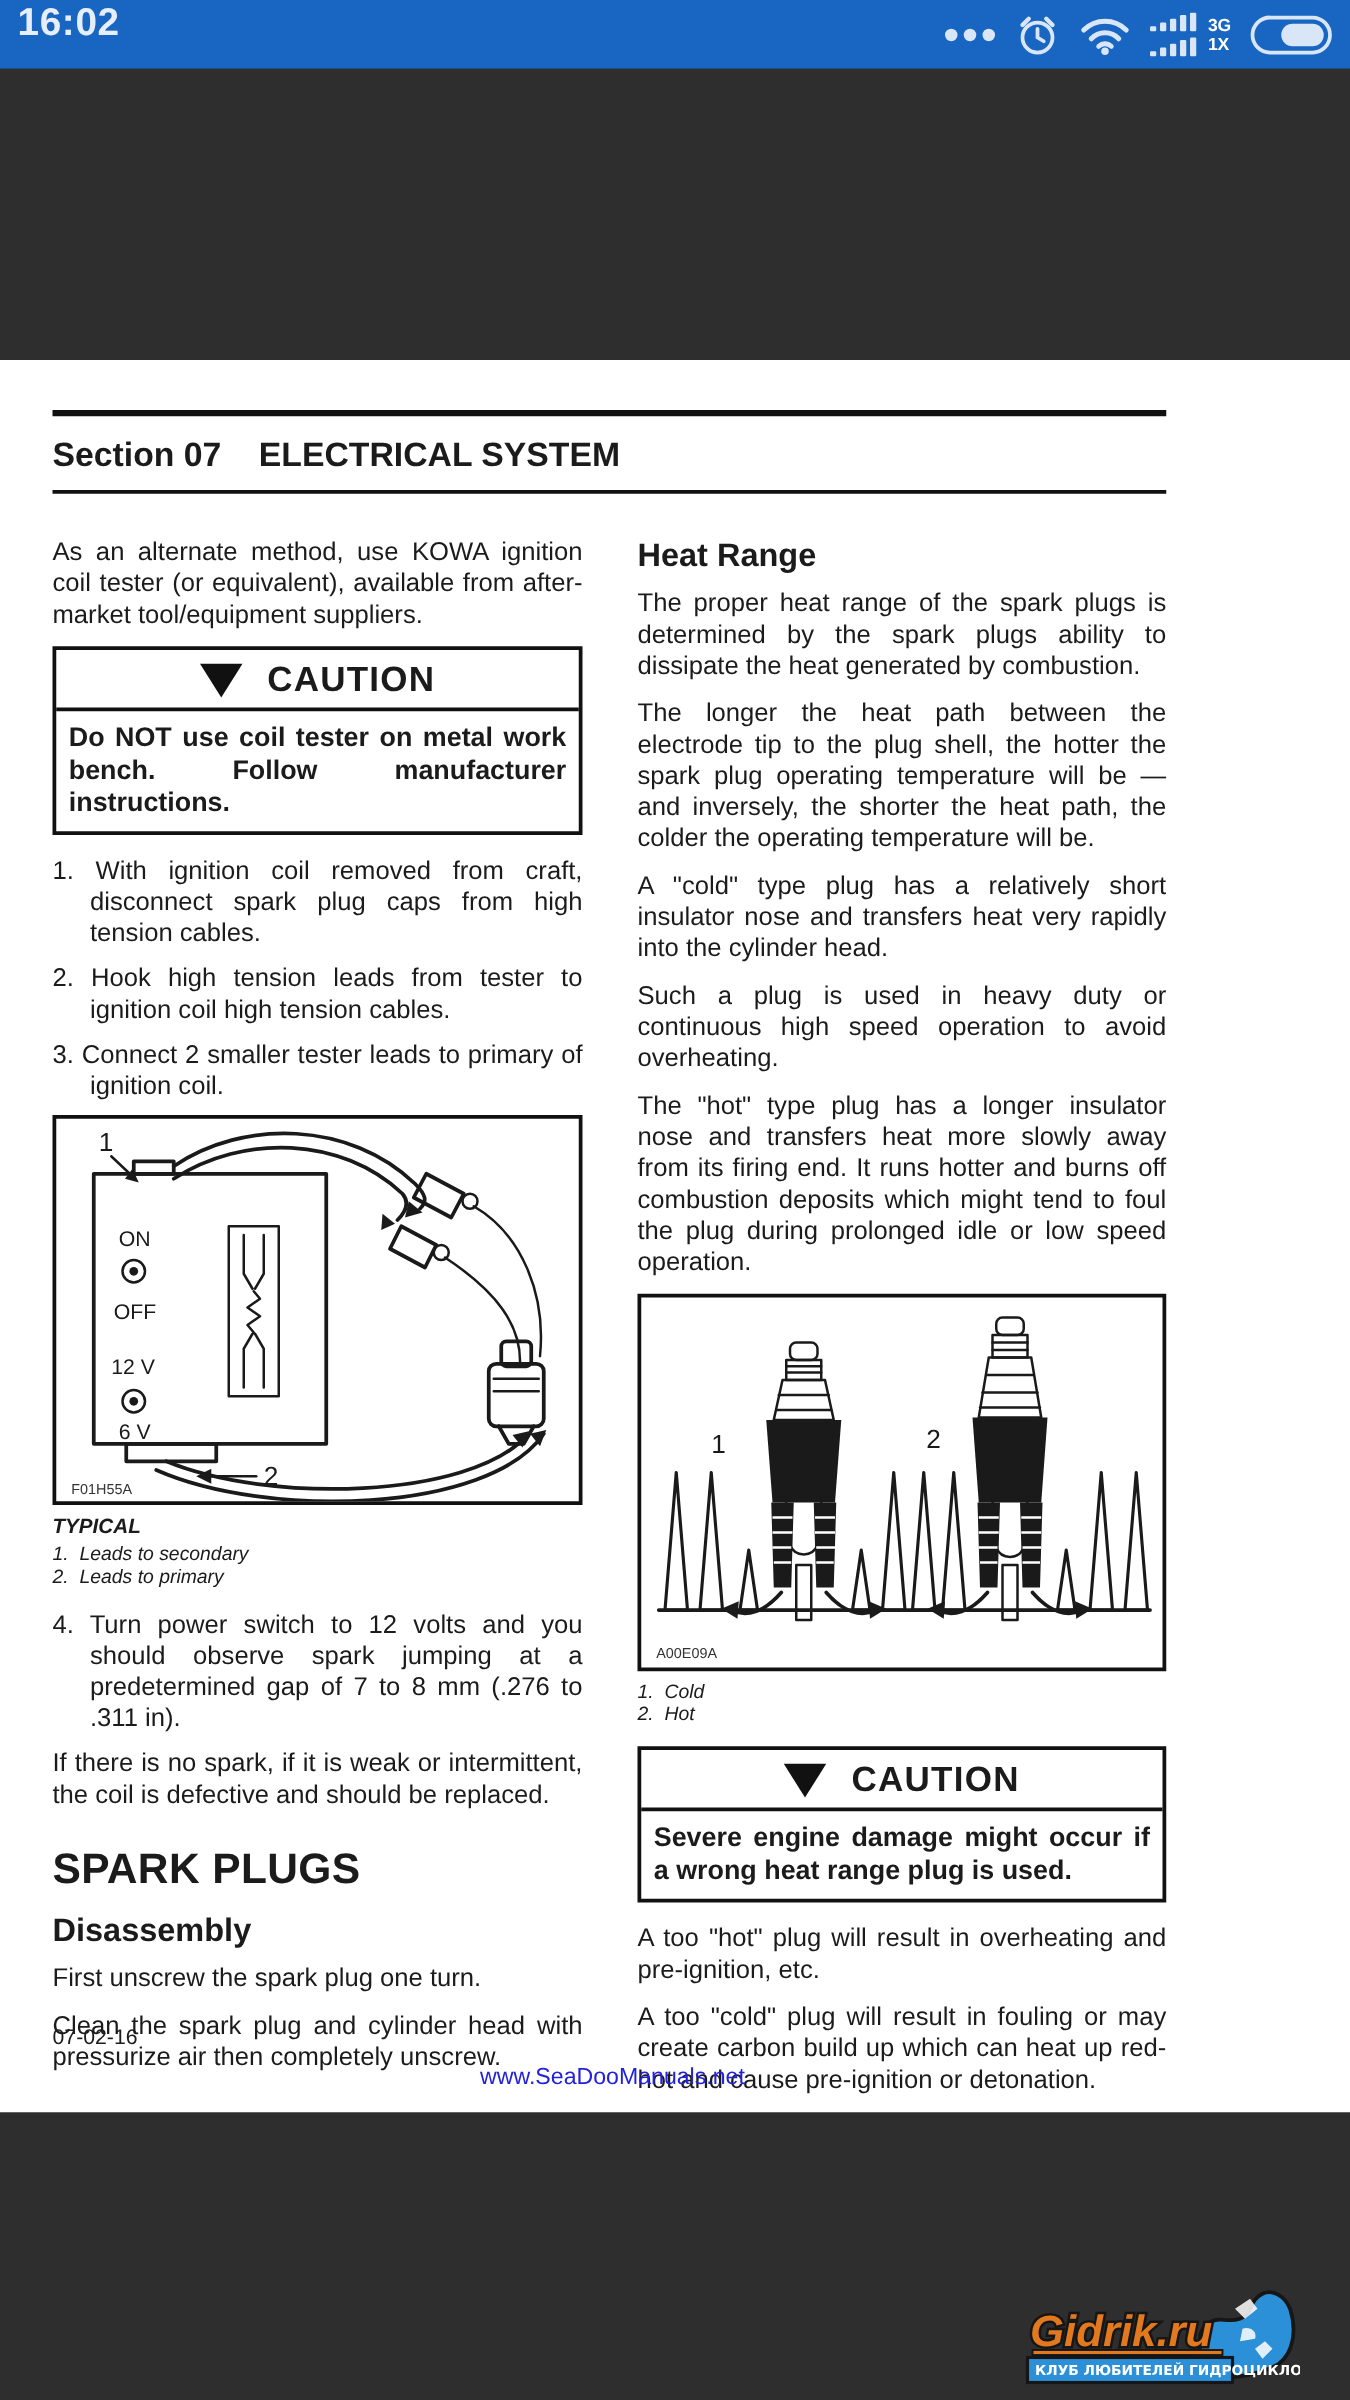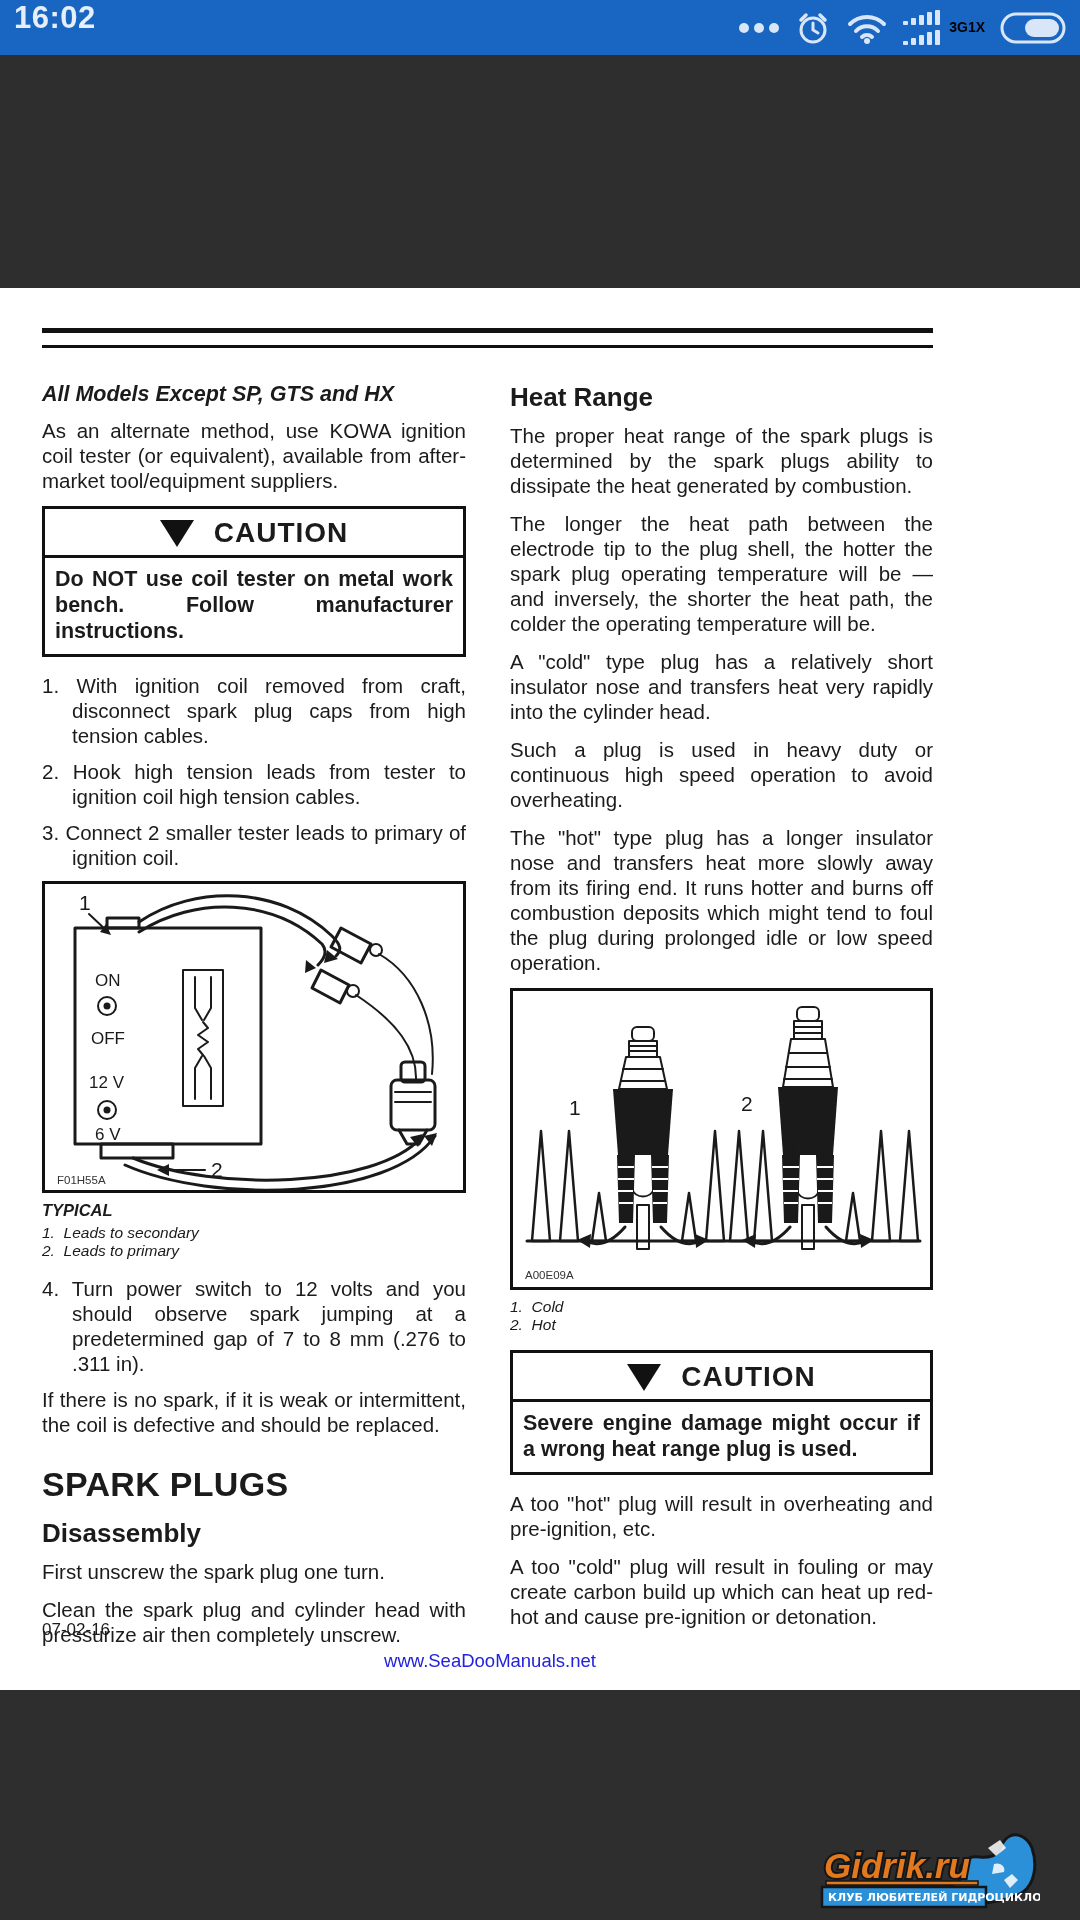--- a/index.html
+++ b/index.html
@@ -12,22 +12,22 @@
   
   .status-bar{
     position:absolute;top:0;left:0;width:1080px;height:55px;
     background:#1966C2;display:flex;justify-content:space-between;
     box-sizing:border-box;padding:0 14px;color:#E6EEF9;
   }
   .sb-time{font-size:31px;font-weight:bold;letter-spacing:.5px;}
   .sb-right{display:flex;align-items:center;gap:15px;}
   .sb-ic{display:block;}
   .sb-net{display:flex;align-items:center;gap:6px;}
-  .sb-netlabels{display:flex;flex-direction:row;justify-content:center;line-height:15px;
-    font-size:14px;font-weight:bold;color:#000000;}
+  .sb-netlabels{display:flex;flex-direction:column;justify-content:center;line-height:15px;
+    font-size:14px;font-weight:bold;color:#ffffff;}
   
   .band-top{position:absolute;top:55px;left:0;width:1080px;height:233px;background:#2E2E2E;}
   .page{position:absolute;top:288px;left:0;width:1080px;height:1402px;background:#FFFFFF;
     color:#1B1B1B;overflow:hidden;}
   .page-inner{padding:40px 147px 0 42px;}
   .rule-thick{height:5px;background:#111;}
   .rule-thin{height:3px;background:#111;margin-top:12px;}
   .sec-title{font-size:27px;font-weight:bold;margin:16px 0 4px;}
   .sec-title .gap{display:inline-block;width:30px;}
   .subsec-title{font-size:24px;margin:0;}
@@ -120,26 +120,28 @@
       <rect x="25" y="7" width="34" height="18" rx="9" fill="#D9E6F8"></rect>
     </svg>
   </div>
 </div>
 
 <div class="band-top"></div>
 
 <div class="page">
   <div class="page-inner">
     <div class="rule-thick"></div>
+    <div class="sec-title">
+      <span>Section 07</span><span class="gap"></span><span>ELECTRICAL SYSTEM</span>
+    </div>
     <div class="rule-thin"></div>
 
     <div class="columns">
 
       <div class="col-l">
-        <div class="model-note">All Models Except SP, GTS and HX</div>
         <p class="body">As an alternate method, use KOWA ignition coil tester (or equivalent), available from after-market tool/equipment suppliers.</p>
 
         <div class="caution">
           <div class="caution-head">
             <span class="tri"></span>
             <span class="caution-word">CAUTION</span>
           </div>
           <div class="caution-body">Do NOT use coil tester on metal work bench. Follow manufacturer instructions.</div>
         </div>
 

